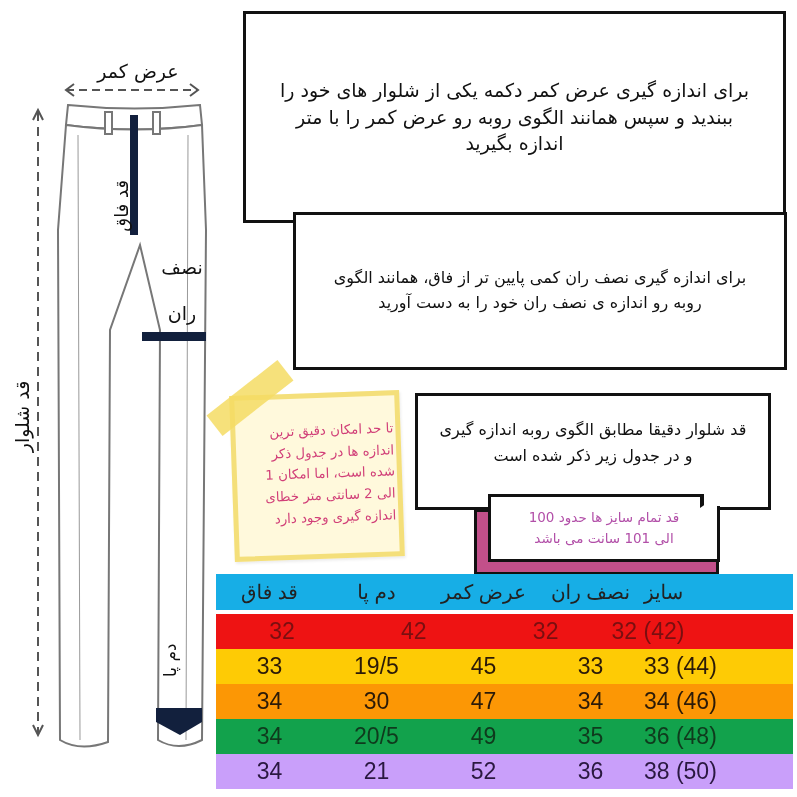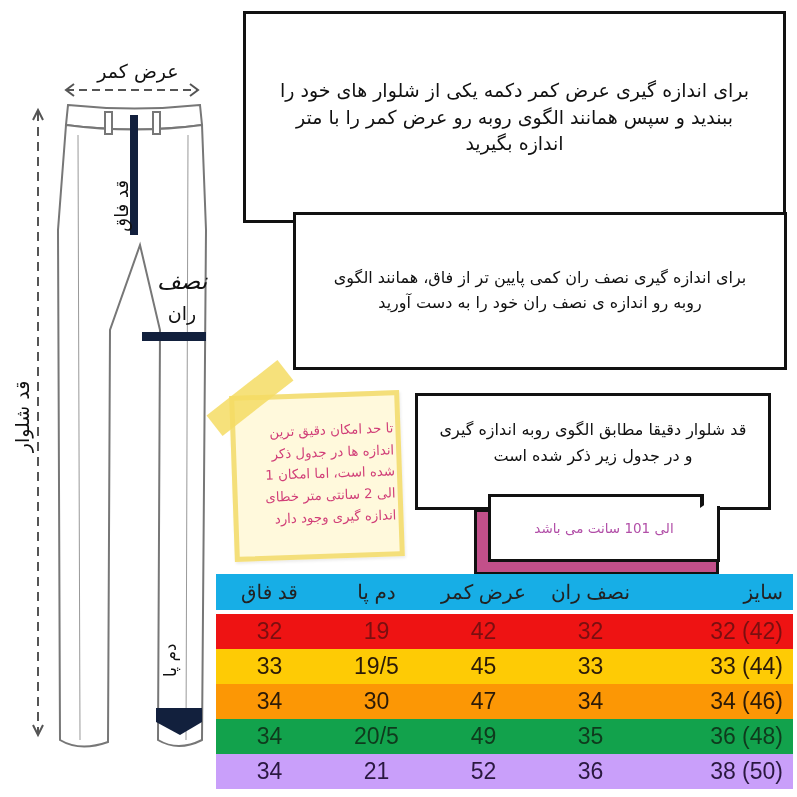--- a/index.html
+++ b/index.html
@@ -45,21 +45,21 @@
       position: absolute; left: 8px; top: 22px; width: 150px; color: #d13f78;
       font-size: 13.3px; line-height: 1.63; text-align: right; direction: rtl;
     }
     #tape { position: absolute; left: 205px; top: 385px; width: 90px; height: 26px;
       background: rgba(245,220,100,0.85); transform: rotate(-38deg); }
 
     
     #size-table { position: absolute; left: 216px; top: 574px; width: 577px; }
     .t-row { display: flex; width: 100%; direction: rtl; }
     .t-row .cell { flex: 1; text-align: center; font-family: "Liberation Sans", sans-serif; }
-    .t-row .cell.size { flex: 1.3; padding-right: 10px; text-align: right; }
+    .t-row .cell.size { flex: 1.3; padding-right: 10px; text-align: left; }
     .t-head { height: 40px; background: #17aee6; align-items: center; color: #222; font-size: 20px; border-bottom: 4px solid #ffffff; }
     .t-data { height: 35px; align-items: center; font-size: 23px; }
     .t-data .cell { line-height: 35px; }
     #row0 { background: #ee1313; color: #7a0f10; }
     #row1 { background: #fecb05; color: #2b1a08; }
     #row2 { background: #fc9705; color: #2b1a08; }
     #row3 { background: #12a24c; color: #0f3a1d; }
     #row4 { background: #c99ffa; color: #2a1840; }
   </style>
 </head>
@@ -90,38 +90,39 @@
 
   <rect x="130" y="115" width="8" height="120" fill="#12203d"></rect>
 
   <rect x="142" y="332" width="64" height="9" fill="#12203d"></rect>
 
   <polygon points="156,708 202,708 202,722 180,735 156,722" fill="#12203d"></polygon>
 </svg>
 
 <div class="abs label-dark rtl" style="left:88px; top:60px; width:100px; font-size:19px;">عرض کمر</div>
 <div class="abs label-dark rtl" style="left:82px; top:195px; width:80px; transform: rotate(-90deg); font-size:18px;">قد فاق</div>
-<div class="abs label-dark rtl" style="left:152px; top:268px; width:60px; font-size:23px;font-style:italic;">نصف</div>
+<div class="abs label-dark rtl" style="left:152px; top:256px; width:60px; font-size:19px;">نصف</div>
 <div class="abs label-dark rtl" style="left:152px; top:302px; width:60px; font-size:19px;">ران</div>
 <div class="abs label-dark rtl" style="left:-28px; top:405px; width:100px; transform: rotate(-90deg); font-size:19px;">قد شلوار</div>
 <div class="abs label-dark rtl" style="left:140px; top:650px; width:60px; transform: rotate(-90deg); font-size:17px;">دم پا</div>
 
 <div id="box1" class="info-box">
   <span>برای اندازه گیری عرض کمر دکمه یکی از شلوار های خود را ببندید و سپس همانند الگوی روبه رو عرض کمر را با متر اندازه بگیرید</span>
 </div>
 <div id="box2" class="info-box">
   <span>برای اندازه گیری نصف ران کمی پایین تر از فاق، همانند الگوی روبه رو اندازه ی نصف ران خود را به دست آورید</span>
 </div>
 <div id="box3" class="info-box">
   <span>قد شلوار دقیقا مطابق الگوی روبه اندازه گیری و در جدول زیر ذکر شده است</span>
 </div>
 
 <div id="pink-back"></div>
 <div id="pink-note">
   <div>
+    <div>قد تمام سایز ها حدود 100</div>
     <div>الی 101 سانت می باشد</div>
   </div>
   <div id="pink-fold">
       <div id="pink-fold-inner"></div>
     </div>
 </div>
 
 <div id="sticky">
   <div id="sticky-text">تا حد امکان دقیق ترین اندازه ها در جدول ذکر شده است، اما امکان 1 الی 2 سانتی متر خطای اندازه گیری وجود دارد</div>
 </div>
@@ -132,21 +133,20 @@
     <div class="cell size">سایز</div>
     <div class="cell">نصف ران</div>
     <div class="cell">عرض کمر</div>
     <div class="cell">دم پا</div>
     <div class="cell">قد فاق</div>
   </div>
   <div id="row0" class="t-row t-data">
     <div class="cell size" style="direction:ltr">32 (42)</div>
     <div class="cell">32</div>
     <div class="cell">42</div>
-    <div class="cell">19</div>
     <div class="cell">32</div>
   </div>
   <div id="row1" class="t-row t-data">
     <div class="cell size" style="direction:ltr">33 (44)</div>
     <div class="cell">33</div>
     <div class="cell">45</div>
     <div class="cell">19/5</div>
     <div class="cell">33</div>
   </div>
   <div id="row2" class="t-row t-data">

